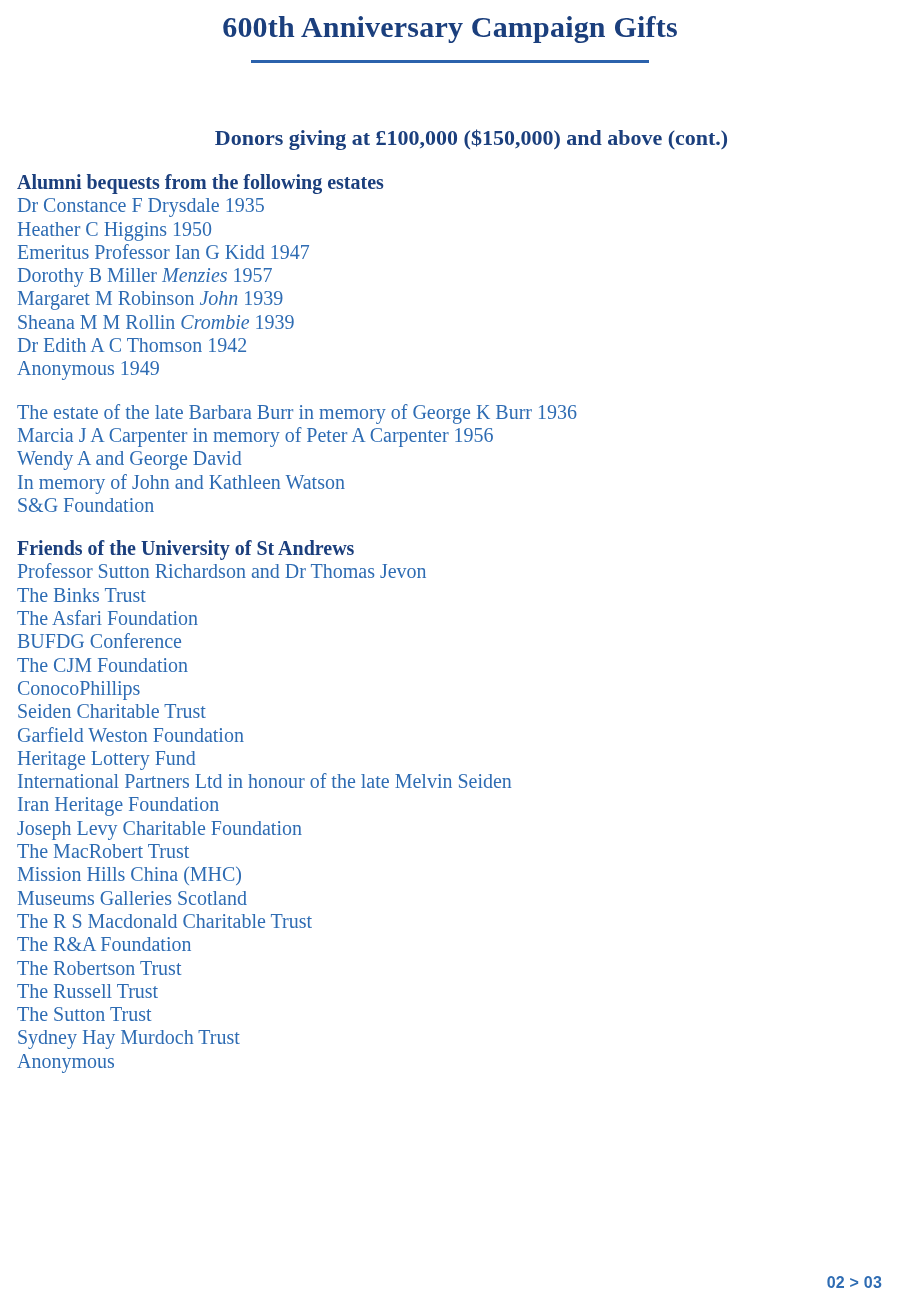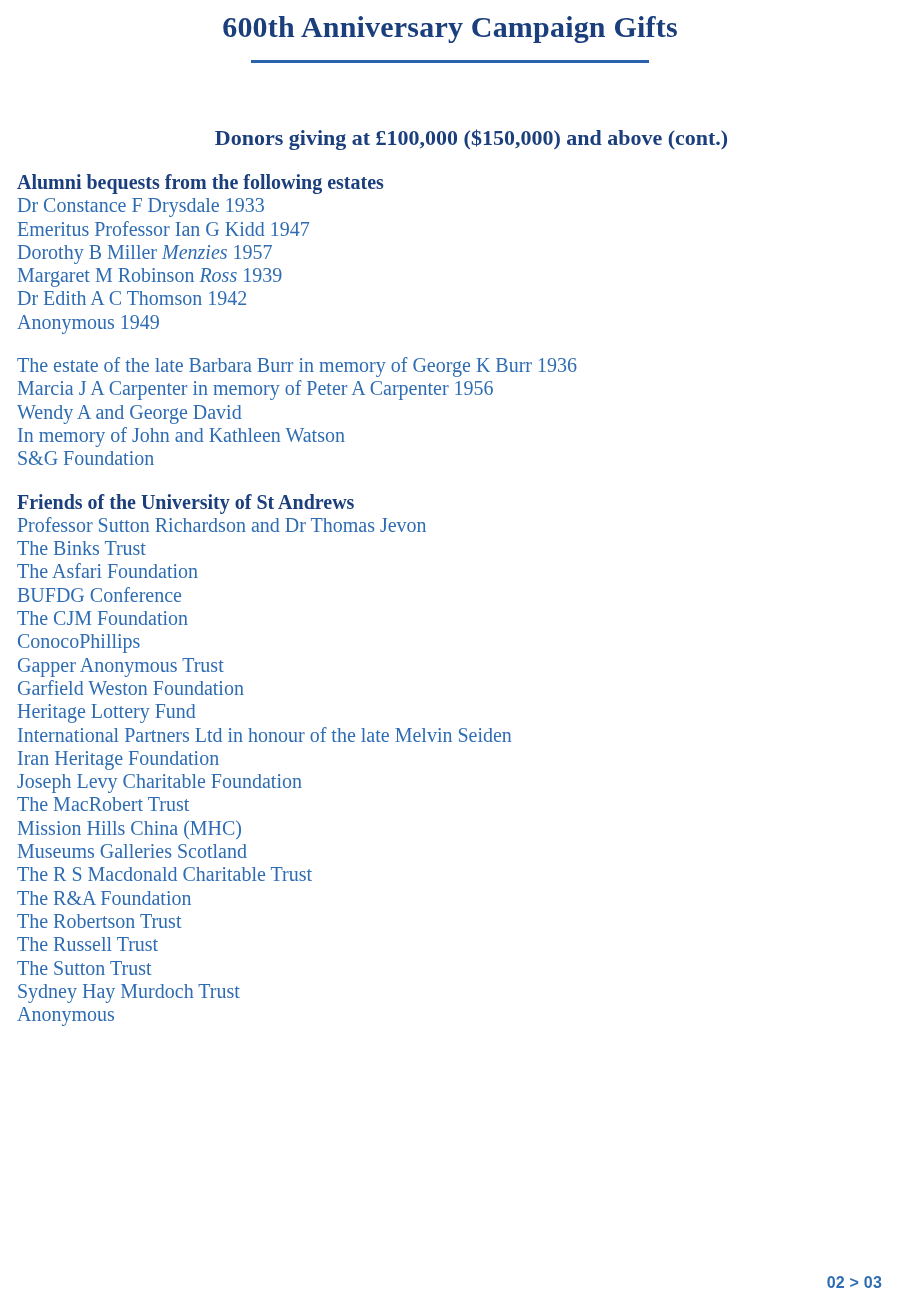--- a/index.html
+++ b/index.html
@@ -93,43 +93,45 @@
 </head>
 <body>
 
 <div class="page">
   <h1 class="title">600th Anniversary Campaign Gifts</h1>
   <div class="rule"></div>
   <h2 class="subtitle">Donors giving at £100,000 ($150,000) and above (cont.)</h2>
   <div class="content" id="sections">
       <section class="donor-section">
         <div class="section-heading">Alumni bequests from the following estates</div>
-        <div class="donor-item"><span>Dr Constance F Drysdale 1933</span></div>
+        <div class="donor-item"><span>Dr Constance F Drysdale 1935</span></div>
+        <div class="donor-item"><span>Heather C Higgins 1950</span></div>
         <div class="donor-item"><span>Emeritus Professor Ian G Kidd 1947</span></div>
         <div class="donor-item"><span>Dorothy B Miller </span><em>Menzies</em><span> 1957</span></div>
-        <div class="donor-item"><span>Margaret M Robinson </span><em>Ross</em><span> 1939</span></div>
+        <div class="donor-item"><span>Margaret M Robinson </span><em>John</em><span> 1939</span></div>
+        <div class="donor-item"><span>Sheana M M Rollin </span><em>Crombie</em><span> 1939</span></div>
         <div class="donor-item"><span>Dr Edith A C Thomson 1942</span></div>
         <div class="donor-item"><span>Anonymous 1949</span></div>
       </section>
       <section class="donor-section">
         <div class="donor-item"><span>The estate of the late Barbara Burr in memory of George K Burr 1936</span></div>
         <div class="donor-item"><span>Marcia J A Carpenter in memory of Peter A Carpenter 1956</span></div>
         <div class="donor-item"><span>Wendy A and George David</span></div>
         <div class="donor-item"><span>In memory of John and Kathleen Watson</span></div>
         <div class="donor-item"><span>S&amp;G Foundation</span></div>
       </section>
       <section class="donor-section">
         <div class="section-heading">Friends of the University of St Andrews</div>
         <div class="donor-item"><span>Professor Sutton Richardson and Dr Thomas Jevon</span></div>
         <div class="donor-item"><span>The Binks Trust</span></div>
         <div class="donor-item"><span>The Asfari Foundation</span></div>
         <div class="donor-item"><span>BUFDG Conference</span></div>
         <div class="donor-item"><span>The CJM Foundation</span></div>
         <div class="donor-item"><span>ConocoPhillips</span></div>
-        <div class="donor-item"><span>Gapper Anonymous Trust</span></div>
+        <div class="donor-item"><span>Seiden Charitable Trust</span></div>
         <div class="donor-item"><span>Garfield Weston Foundation</span></div>
         <div class="donor-item"><span>Heritage Lottery Fund</span></div>
         <div class="donor-item"><span>International Partners Ltd in honour of the late Melvin Seiden</span></div>
         <div class="donor-item"><span>Iran Heritage Foundation</span></div>
         <div class="donor-item"><span>Joseph Levy Charitable Foundation</span></div>
         <div class="donor-item"><span>The MacRobert Trust</span></div>
         <div class="donor-item"><span>Mission Hills China (MHC)</span></div>
         <div class="donor-item"><span>Museums Galleries Scotland</span></div>
         <div class="donor-item"><span>The R S Macdonald Charitable Trust</span></div>
         <div class="donor-item"><span>The R&amp;A Foundation</span></div>

